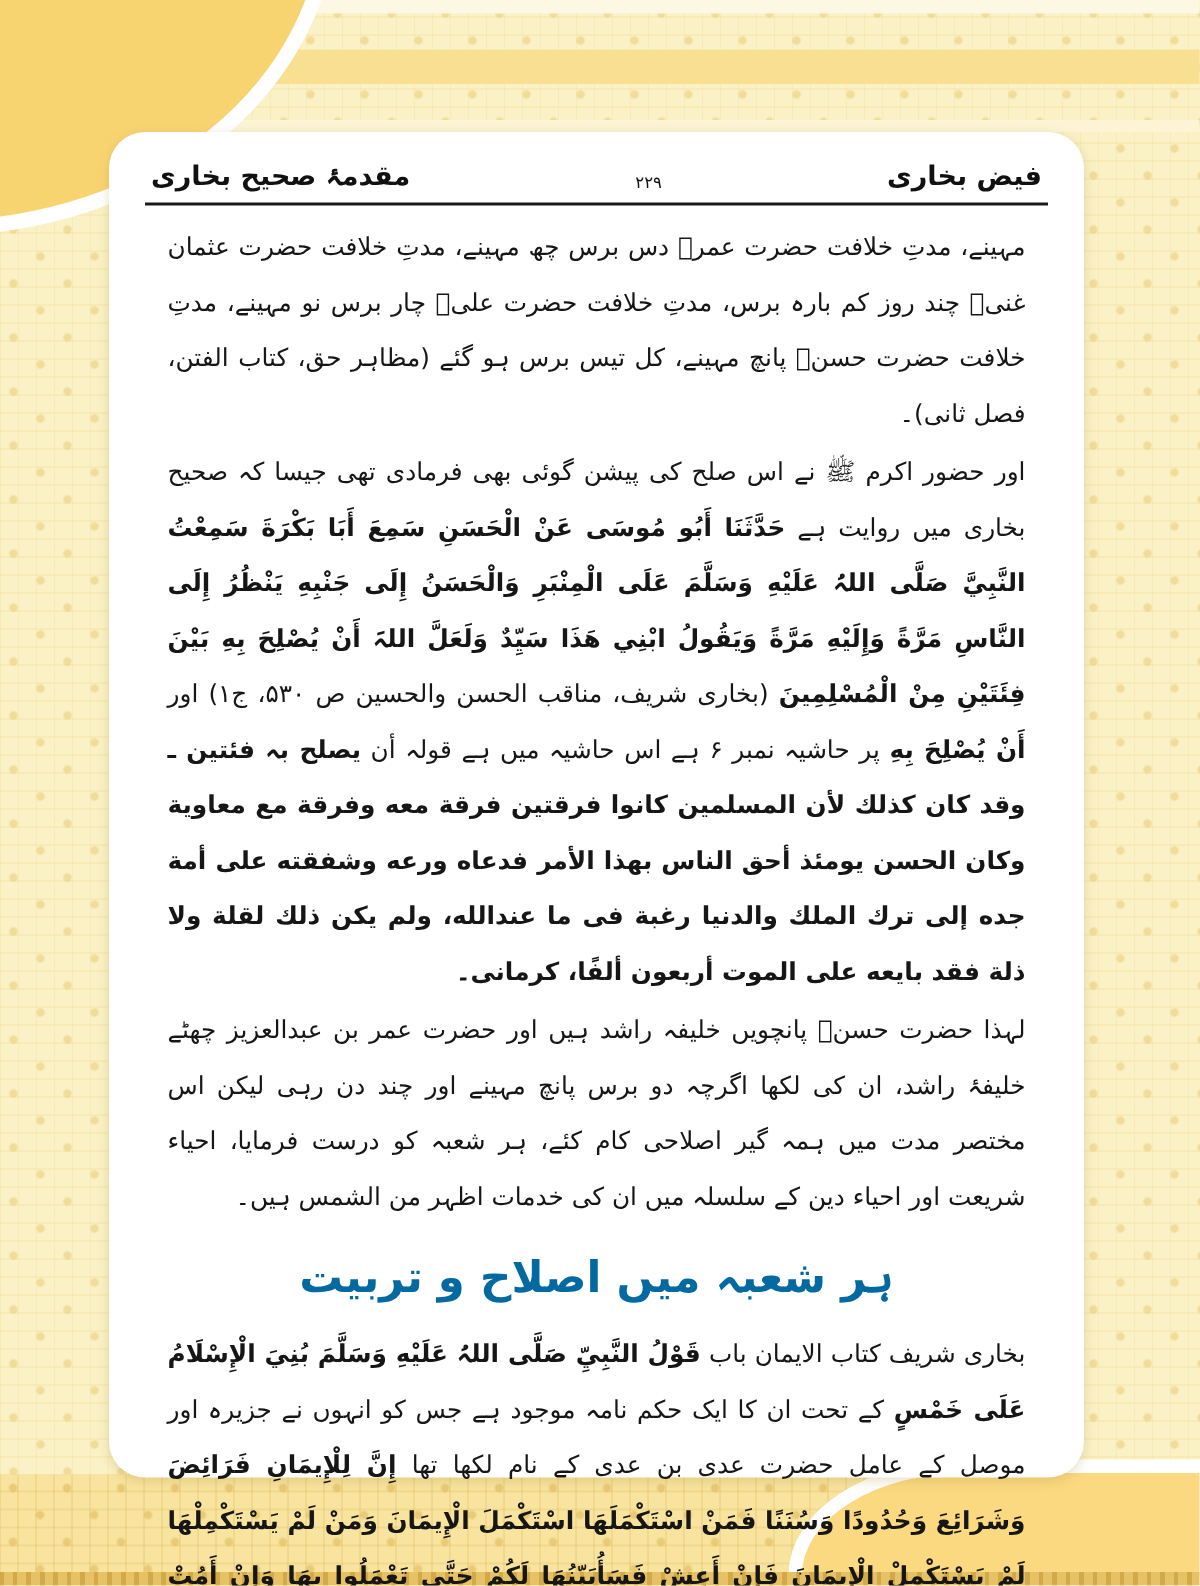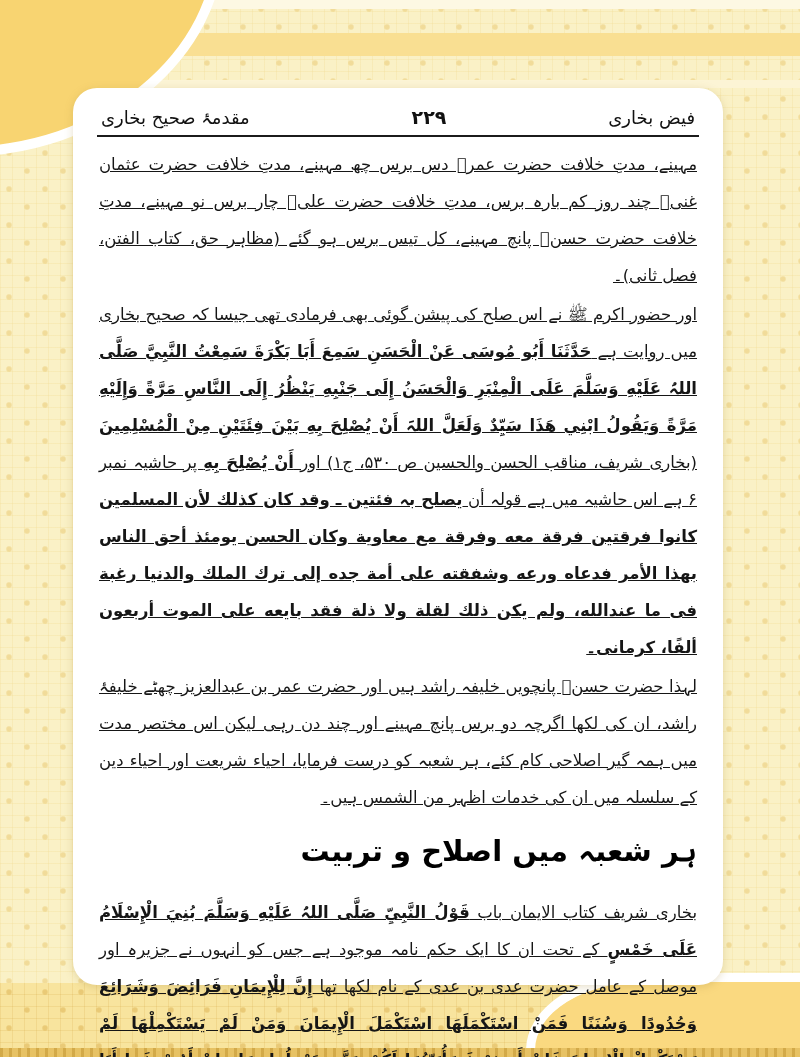--- a/index.html
+++ b/index.html
@@ -49,32 +49,32 @@
     position:absolute; left:73px; top:88px; width:650px; height:897px; z-index:10;
     background:#FFFFFF; border-radius:24px;
     box-shadow:0 2px 8px rgba(170,140,60,.28);
     padding:16px 24px 0;
   }
   .hdr {
     display:flex; justify-content:space-between; align-items:flex-end;
     direction:rtl; padding:2px 4px 7px; border-bottom:2px solid #1b1b1b;
     color:#111;
   }
-  .hdr .title { font-size:18px; font-weight:normal; }
-  .hdr .num   { font-size:19px; font-weight:bold; letter-spacing:2px; }
+  .hdr .title { font-size:18px; font-weight:bold; }
+  .hdr .num   { font-size:11px; font-weight:normal; letter-spacing:2px; }
   .content {
     direction:rtl; text-align:justify; color:#161616;
     font-size:16.5px; line-height:37px; padding:9px 2px 0;
   }
-  .content p { margin:0 0 2px;text-decoration:underline; }
+  .content p { margin:0 13px 2px; }
   .arabic { font-weight:bold; }
   .naskh  { font-weight:bold; }
   h2.section {
-    text-align:right; font-size:29px; font-weight:bold; color:#000000;
-    margin:12px 0 20px; line-height:1.6;
+    text-align:center; font-size:29px; font-weight:bold; color:#0369a1;
+    margin:12px 0 10px; line-height:1.6;
   }
 </style>
 </head>
 <body>
 
 <div class="stripe s1"></div>
 <div class="stripe s2"></div>
 <div class="stripe s3"></div>
 <div class="blob-tl"></div>
 <div class="band-bottom"></div>

